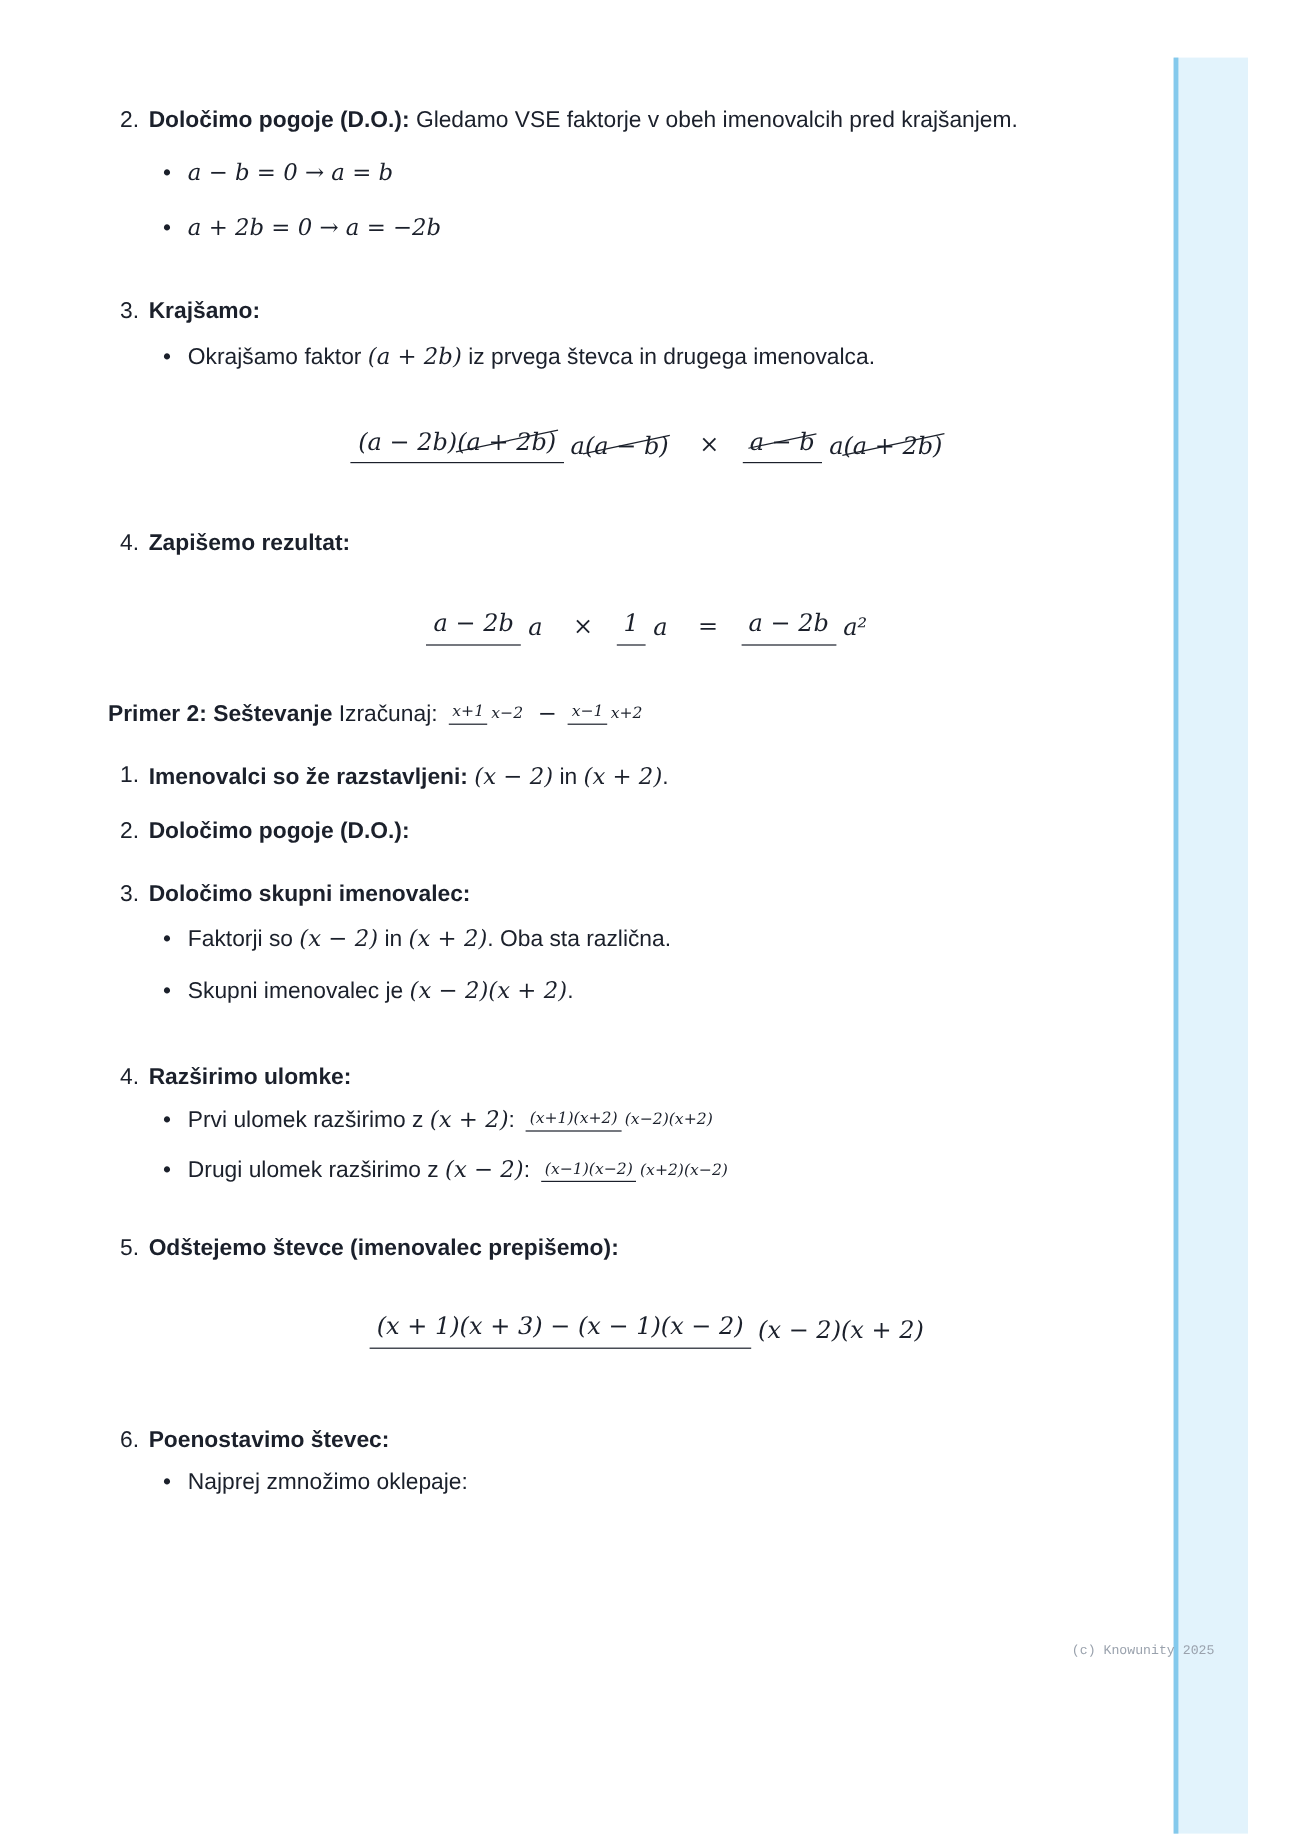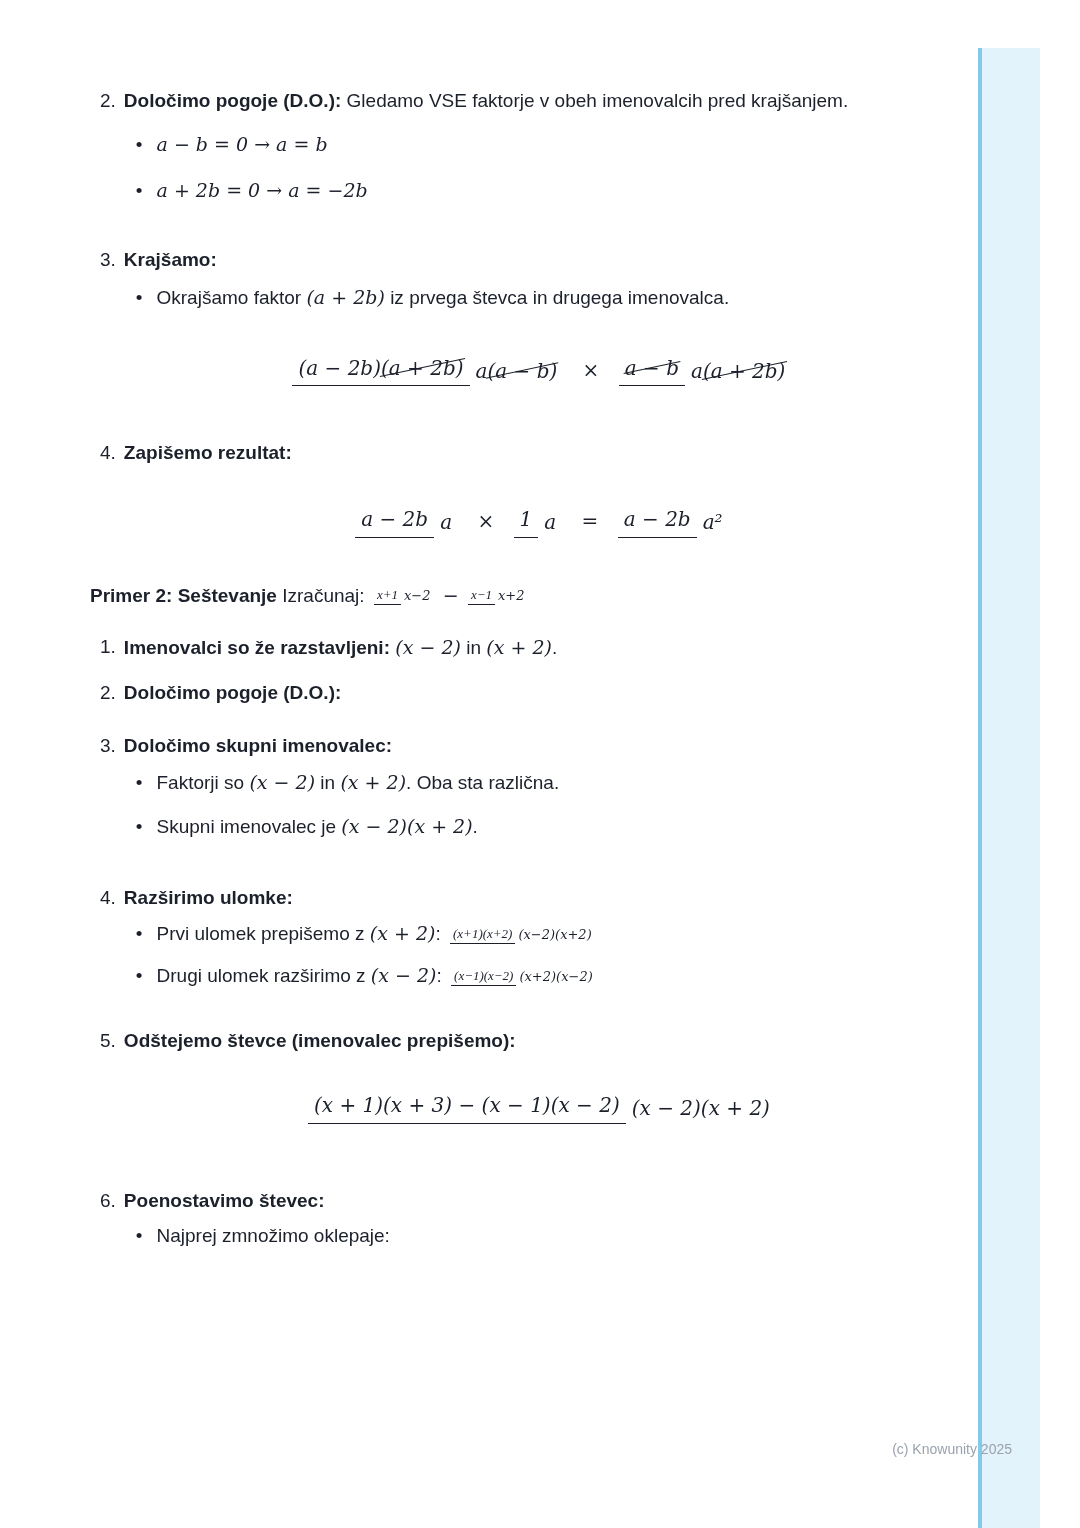--- a/index.html
+++ b/index.html
@@ -37,21 +37,21 @@
 
   
   .math { font-family:"DejaVu Serif","Liberation Serif",serif; font-style:italic; }
   .formula { text-align:center; font-size:20px; }
   .op { font-style:normal; margin:0 9px; display:inline-block; vertical-align:middle; }
 
   .frac { display:inline-flex; flex-direction:row; text-align:center; vertical-align:middle; margin:0 4px; }
   .frac .fnum { padding:0 6px 3px; border-bottom:1.7px solid currentColor; }
   .frac .fden { padding:3px 6px 0; }
   .frac.small { font-size:13px; line-height:1.15; margin:0 4px; vertical-align:middle; }
-  .frac.small .fnum { padding:0 3px 1px; border-bottom:1.2px solid currentColor;font-family:Liberation Serif, serif; }
+  .frac.small .fnum { padding:0 3px 1px; border-bottom:1.2px solid currentColor; }
   .frac.small .fden { padding:1px 3px 0; }
 
   .cancel { position:relative; display:inline-block; }
   .cancel::after {
     content:""; position:absolute; left:-2px; right:-2px; top:47%;
     border-top:1.7px solid currentColor; transform:rotate(-12deg);
   }
 
   
   .s-step2 { margin-bottom:24px; }
@@ -73,23 +73,24 @@
   .s-p2s3 { margin-bottom:28px; }
   .s-p2s4 .bullets { margin-top:8px; }
   .s-p2s4 .bullets li { margin-bottom:14px; }
   .s-p2s4 { margin-bottom:24px; }
   .s-p2s5 .formula { margin-top:36px; margin-bottom:18px; }
   .s-p2s5 { margin-bottom:46px; }
   .s-p2s6 .bullets { margin-top:8px; }
   .s-p2s6 .bullets li { margin-bottom:10px; }
 
   .footer {
-    position:absolute; right:68px; top:1440px;
-    font-size:14px; color:var(--muted,#9aa2ad);
+    position:absolute; right:68px; top:1369px;
+    font-size:11px; color:var(--muted,#9aa2ad);
     z-index:2;
+    font-family:Liberation Mono, monospace;
   }
 </style>
 </head>
 <body>
 
 <div class="band"></div>
 
 <main class="content">
 
   <section class="olitem s-step2">
@@ -213,21 +214,21 @@
   </section>
 
   <section class="olitem s-p2s4">
     <span class="olnum">4.</span>
     <div class="olbody">
       <p class="hline">
         <strong>Razširimo ulomke:</strong>
       </p>
       <ul class="bullets">
         <li>
-          <span class="btext"><span>Prvi ulomek prepišemo z </span><span class="math">(x + 2)</span><span>:</span>
+          <span class="btext"><span>Prvi ulomek razširimo z </span><span class="math">(x + 2)</span><span>:</span>
             <span class="frac small math">
               <span class="fnum">(x+1)(x+2)</span>
               <span class="fden">(x−2)(x+2)</span>
             </span>
           </span>
         </li>
         <li>
           <span class="btext"><span>Drugi ulomek razširimo z </span><span class="math">(x − 2)</span><span>:</span>
             <span class="frac small math">
               <span class="fnum">(x−1)(x−2)</span>

